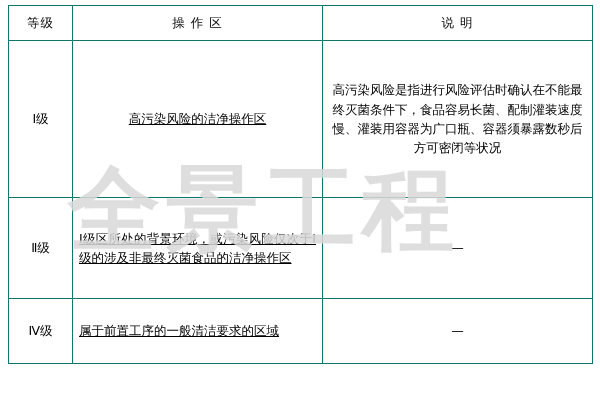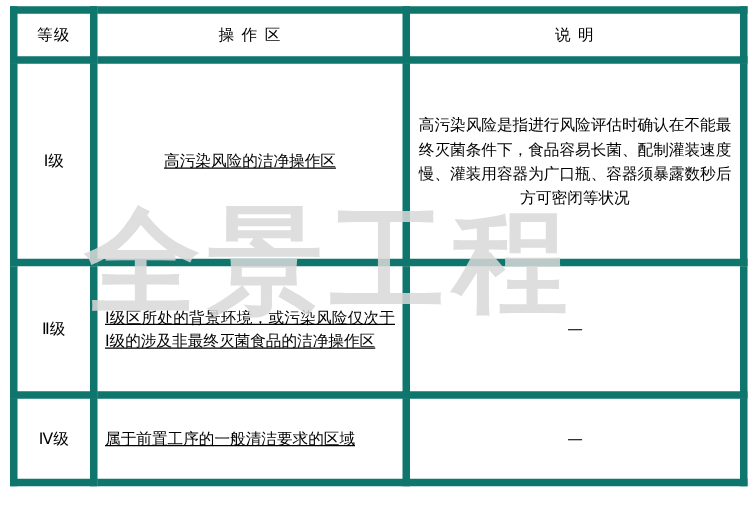--- a/index.html
+++ b/index.html
@@ -45,21 +45,21 @@
     width: 584px;
     z-index: 1;
   }
   table.spec-table {
     border-collapse: collapse;
     width: 584px;
     table-layout: fixed;
   }
   table.spec-table td,
   table.spec-table th {
-    border: 6px solid #0f766e;
+    border: 1px solid #0f766e;
     padding: 4px 6px;
     font-size: 12.5px;
     font-weight: normal;
     text-align: center;
     vertical-align: middle;
     line-height: 1.55;
     background: transparent;
   }
   table.spec-table thead td {
     height: 26px;

